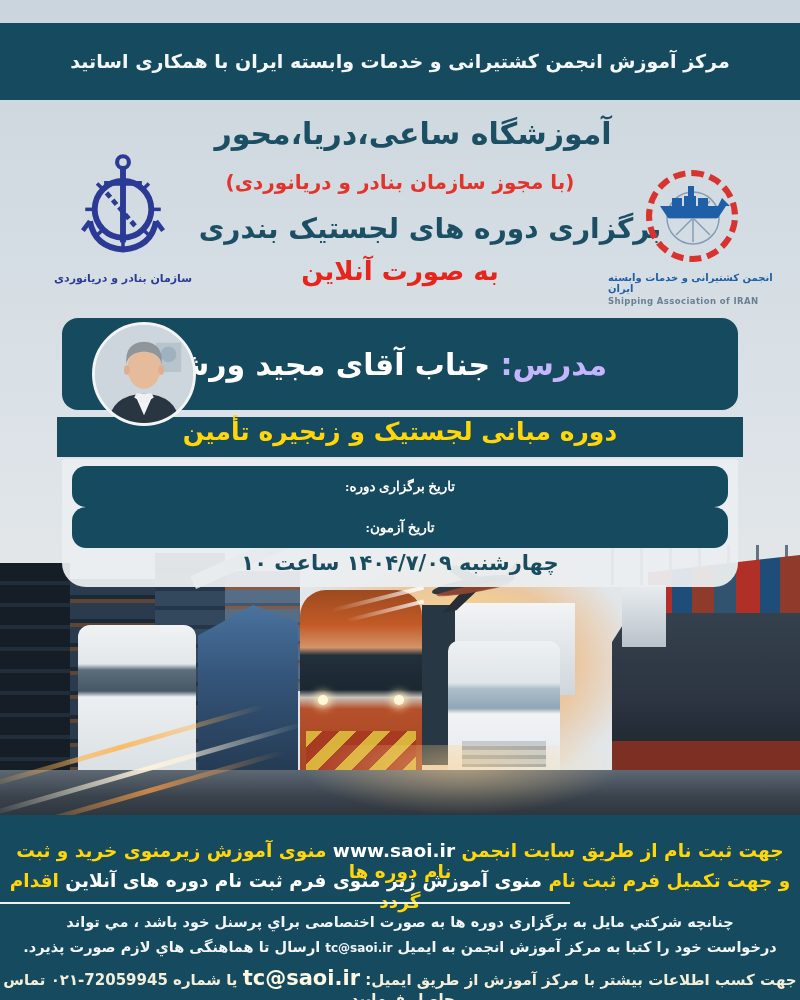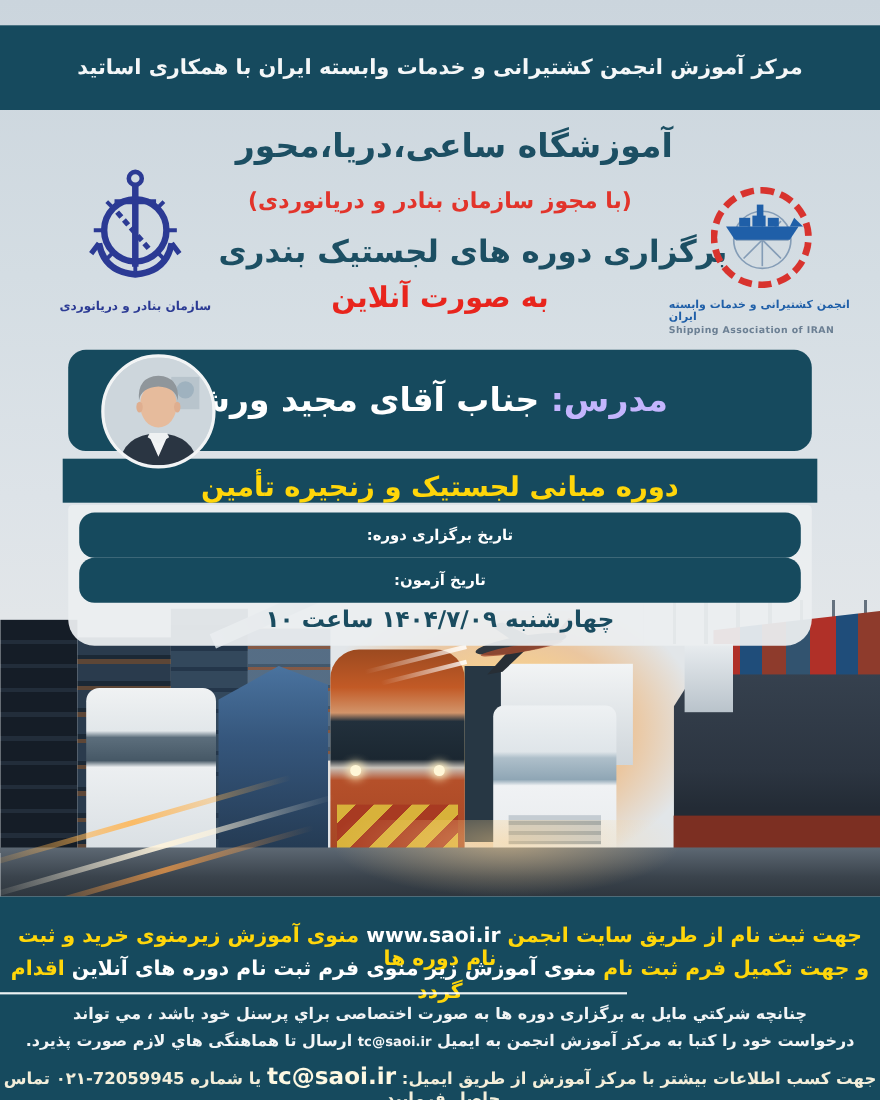--- a/index.html
+++ b/index.html
@@ -31,26 +31,26 @@
   
   .inst-card{left:62px;top:318px;width:676px;height:92px;background:#164a5e;border-radius:16px;z-index:6;
     display:flex;align-items:center;justify-content:center;}
   .inst-card .txt{font-size:30px;font-weight:bold;margin-right:90px;}
   .inst-label{color:#c4b5fd;}
   .inst-name{color:#ffffff;}
   .avatar{left:92px;top:322px;width:104px;height:104px;border-radius:50%;border:3px solid #f2f4f5;
     overflow:hidden;z-index:7;background:#cfd8de;box-sizing:border-box;}
   
   .title-bar{left:57px;top:417px;width:686px;height:40px;background:#164a5e;z-index:6;
-    display:flex;align-items:flex-end;justify-content:center;}
+    display:flex;align-items:flex-start;justify-content:center;}
   .title-bar span{color:#ffd60a;font-size:25px;font-weight:bold;}
   
   .dates-card{left:62px;top:459px;width:676px;height:128px;background:rgba(235,238,240,.94);
     border-radius:4px 4px 24px 24px;z-index:6;padding:7px 10px 0 10px;box-sizing:border-box;}
-  .pill{height:41px;border-radius:14px;background:#164a5e;display:flex;align-items:center;justify-content:center;}
+  .pill{height:41px;border-radius:14px;background:#164a5e;display:flex;align-items:center;justify-content:center;font-family:Liberation Serif, serif;}
   .pill span{color:#fff;font-size:13.5px;font-weight:bold;}
   .date-line{text-align:center;color:#1a4c60;font-size:21px;font-weight:bold;line-height:31px;}
   
   .scene{left:0;top:545px;width:800px;height:270px;z-index:1;overflow:hidden;}
   .sun{left:280px;top:10px;width:360px;height:240px;
     background:radial-gradient(ellipse at 50% 45%,rgba(255,255,255,.95) 0%,rgba(255,208,120,.85) 22%,rgba(245,160,70,.45) 45%,rgba(230,140,60,0) 70%);}
   .stack{background-size:100% 22px;}
   .stack-l1{left:0;top:18px;width:70px;height:212px;
     background:repeating-linear-gradient(180deg,#151d27 0 18px,#222d3a 18px 22px);}
   .stack-l2{left:70px;top:34px;width:85px;height:196px;

